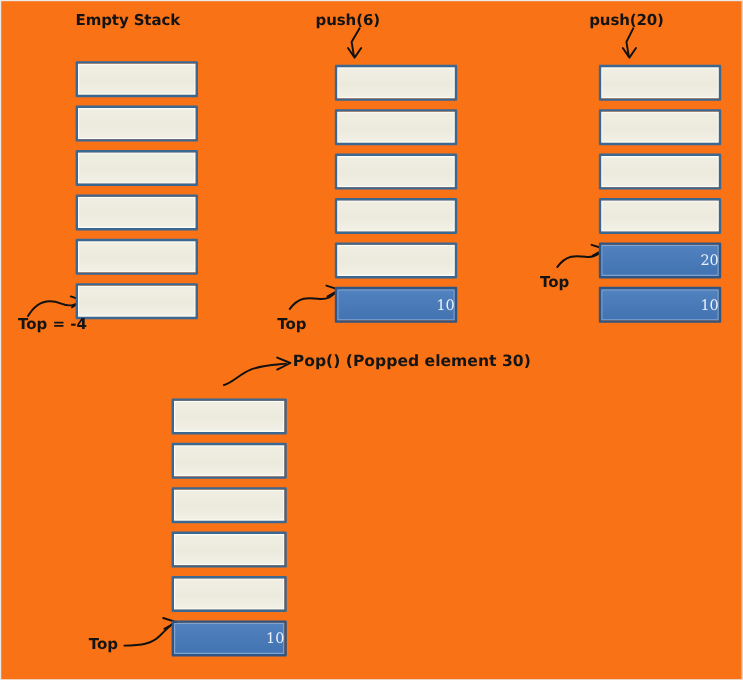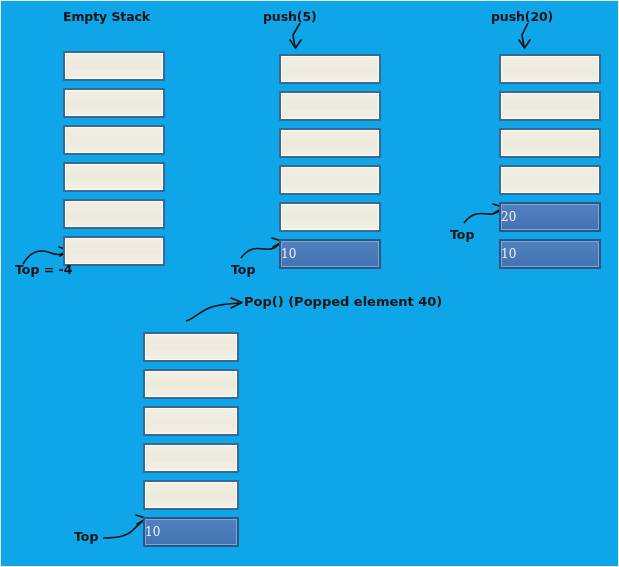--- a/index.html
+++ b/index.html
@@ -5,21 +5,21 @@
 <style>
   html, body {
     margin: 0;
     padding: 0;
     background: #ffffff;
   }
   #canvas {
     position: relative;
     width: 619px;
     height: 567px;
-    background: #0ea5e9;
+    background: #f97316;
     border: 1px solid #e9e9e9;
     box-sizing: border-box;
     overflow: hidden;
     font-family: "DejaVu Sans", "Liberation Sans", sans-serif;
   }
 
   
   .stack-group {
     position: absolute;
   }
@@ -48,21 +48,21 @@
     background: linear-gradient(180deg, #5183c0 0%, #4a7ab7 50%, #4273b2 100%);
     border-color: #2f5584;
     box-shadow: inset 0 0 0 1px #7fa4d0;
   }
   .cell-value {
     position: absolute;
     left: 0;
     right: 0;
     top: 50%;
     transform: translateY(-50%);
-    text-align: left;
+    text-align: right;
     color: #eaf1fa;
     font-size: 12px;
     font-family: "DejaVu Serif", "Liberation Serif", serif;
     line-height: 1;
   }
 
   
   .ptr-label {
     position: absolute;
     font-weight: bold;
@@ -166,21 +166,21 @@
       <div class="cell empty" style="left:0; top:185px; width:102px; height:30px;">
         <span class="cell-value"></span>
       </div>
     </div>
 
     <div class="ptr-label" style="left:14px; top:261px;">Top = -4</div>
   </div>
 
   <div class="stack-group" style="left:0; top:0; width:400px; height:290px;">
 
-    <div class="stack-title" style="left:262px; top:8px;">push(5)</div>
+    <div class="stack-title" style="left:262px; top:8px;">push(6)</div>
 
     <div class="stack-boxes" style="left:278px; top:53px;">
       <div class="cell empty" style="left:0; top:0px; width:102px; height:30px;">
         <span class="cell-value"></span>
       </div>
       <div class="cell empty" style="left:0; top:37px; width:102px; height:30px;">
         <span class="cell-value"></span>
       </div>
       <div class="cell empty" style="left:0; top:74px; width:102px; height:30px;">
         <span class="cell-value"></span>
@@ -222,21 +222,21 @@
       <div class="cell filled" style="left:0; top:185px; width:102px; height:30px;">
         <span class="cell-value">10</span>
       </div>
     </div>
 
     <div class="ptr-label" style="left:449px; top:226px;">Top</div>
   </div>
 
   <div class="stack-group" style="left:0; top:290px; width:619px; height:277px;">
 
-    <div class="callout-label" style="left:243px; top:3px;">Pop() (Popped element 40)</div>
+    <div class="callout-label" style="left:243px; top:3px;">Pop() (Popped element 30)</div>
 
     <div class="stack-boxes" style="left:142px; top:41px;">
       <div class="cell empty" style="left:0; top:0px; width:96px; height:30px;">
         <span class="cell-value"></span>
       </div>
       <div class="cell empty" style="left:0; top:37px; width:96px; height:30px;">
         <span class="cell-value"></span>
       </div>
       <div class="cell empty" style="left:0; top:74px; width:96px; height:30px;">
         <span class="cell-value"></span>

